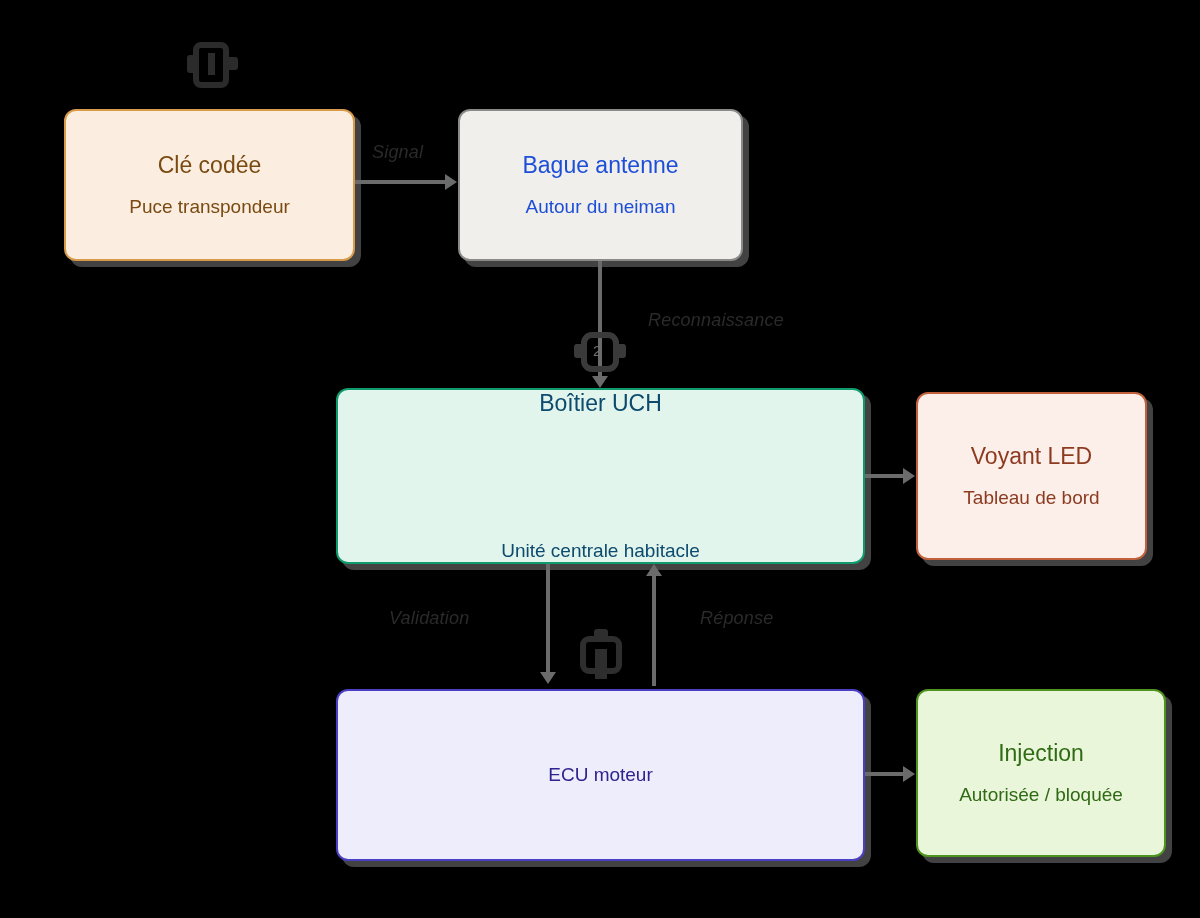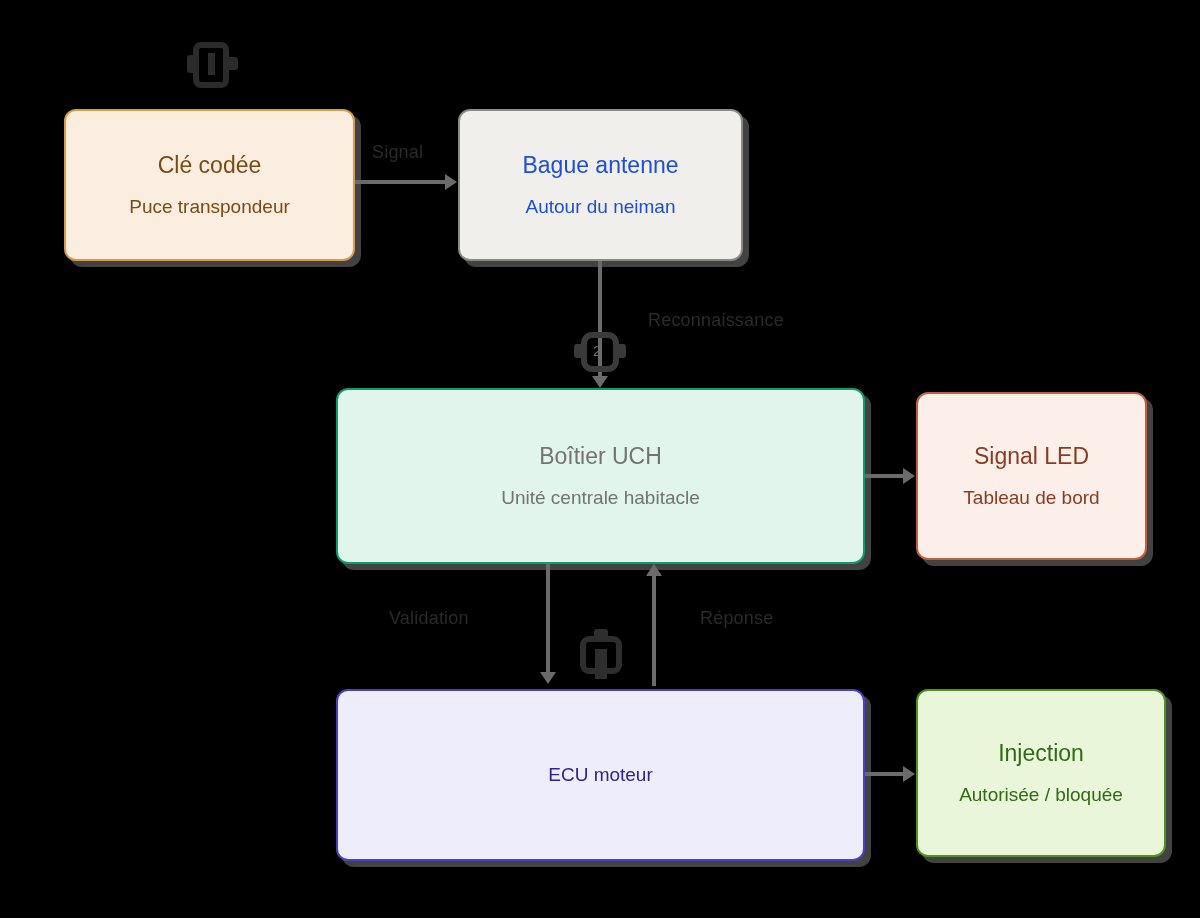--- a/index.html
+++ b/index.html
@@ -41,21 +41,21 @@
   }
   .node .subtitle {
     font-size: 19px;
     line-height: 1.15;
     white-space: nowrap;
   }
 
   
   .n-key      { background: #fbeee0; border-color: #d79b4a; color: #7a4a12; }
   .n-antenna  { background: #f0efeb; border-color: #8a8a86; color: #1d4ed8; }
-  .n-uch      { background: #e2f5ec; border-color: #0e9b6e; color: #737373; }
+  .n-uch      { background: #e2f5ec; border-color: #0e9b6e; color: #0c4a6e; justify-content: space-between; }
   .n-led      { background: #fcefea; border-color: #c0603c; color: #8c3b20; }
   .n-ecu      { background: #ededfb; border-color: #4b3fc4; color: #2f248f; }
   .n-inj      { background: #eaf6da; border-color: #4f9420; color: #2f6a14; }
 
   
   .conn {
     position: absolute;
     background: #6b6b6b;
   }
   .conn.h { height: 4px; }
@@ -81,20 +81,21 @@
     border-right: 8px solid transparent;
     border-bottom: 12px solid #6b6b6b;
   }
 
   .edge-label {
     position: absolute;
     font-size: 18px;
     color: #2a2a2a;
     white-space: nowrap;
     letter-spacing: 0.2px;
+    font-style: italic;
   }
 
   
   .deco-icon {
     position: absolute;
     color: #2b2b2b;
     display: flex;
     align-items: center;
     justify-content: center;
     font-size: 20px;
@@ -129,21 +130,21 @@
     <div class="title">Bague antenne</div>
     <div class="subtitle">Autour du neiman</div>
   </div>
 
   <div class="node n-uch" style="left:336px; top:388px; width:529px; height:176px;">
     <div class="title">Boîtier UCH</div>
     <div class="subtitle">Unité centrale habitacle</div>
   </div>
 
   <div class="node n-led" style="left:916px; top:392px; width:231px; height:168px;">
-    <div class="title">Signal LED</div>
+    <div class="title">Voyant LED</div>
     <div class="subtitle">Tableau de bord</div>
   </div>
 
   <div class="node n-ecu" style="left:336px; top:689px; width:529px; height:172px;">
     <div class="subtitle">ECU moteur</div>
   </div>
 
   <div class="node n-inj" style="left:916px; top:689px; width:250px; height:168px;">
     <div class="title">Injection</div>
     <div class="subtitle">Autorisée / bloquée</div>

